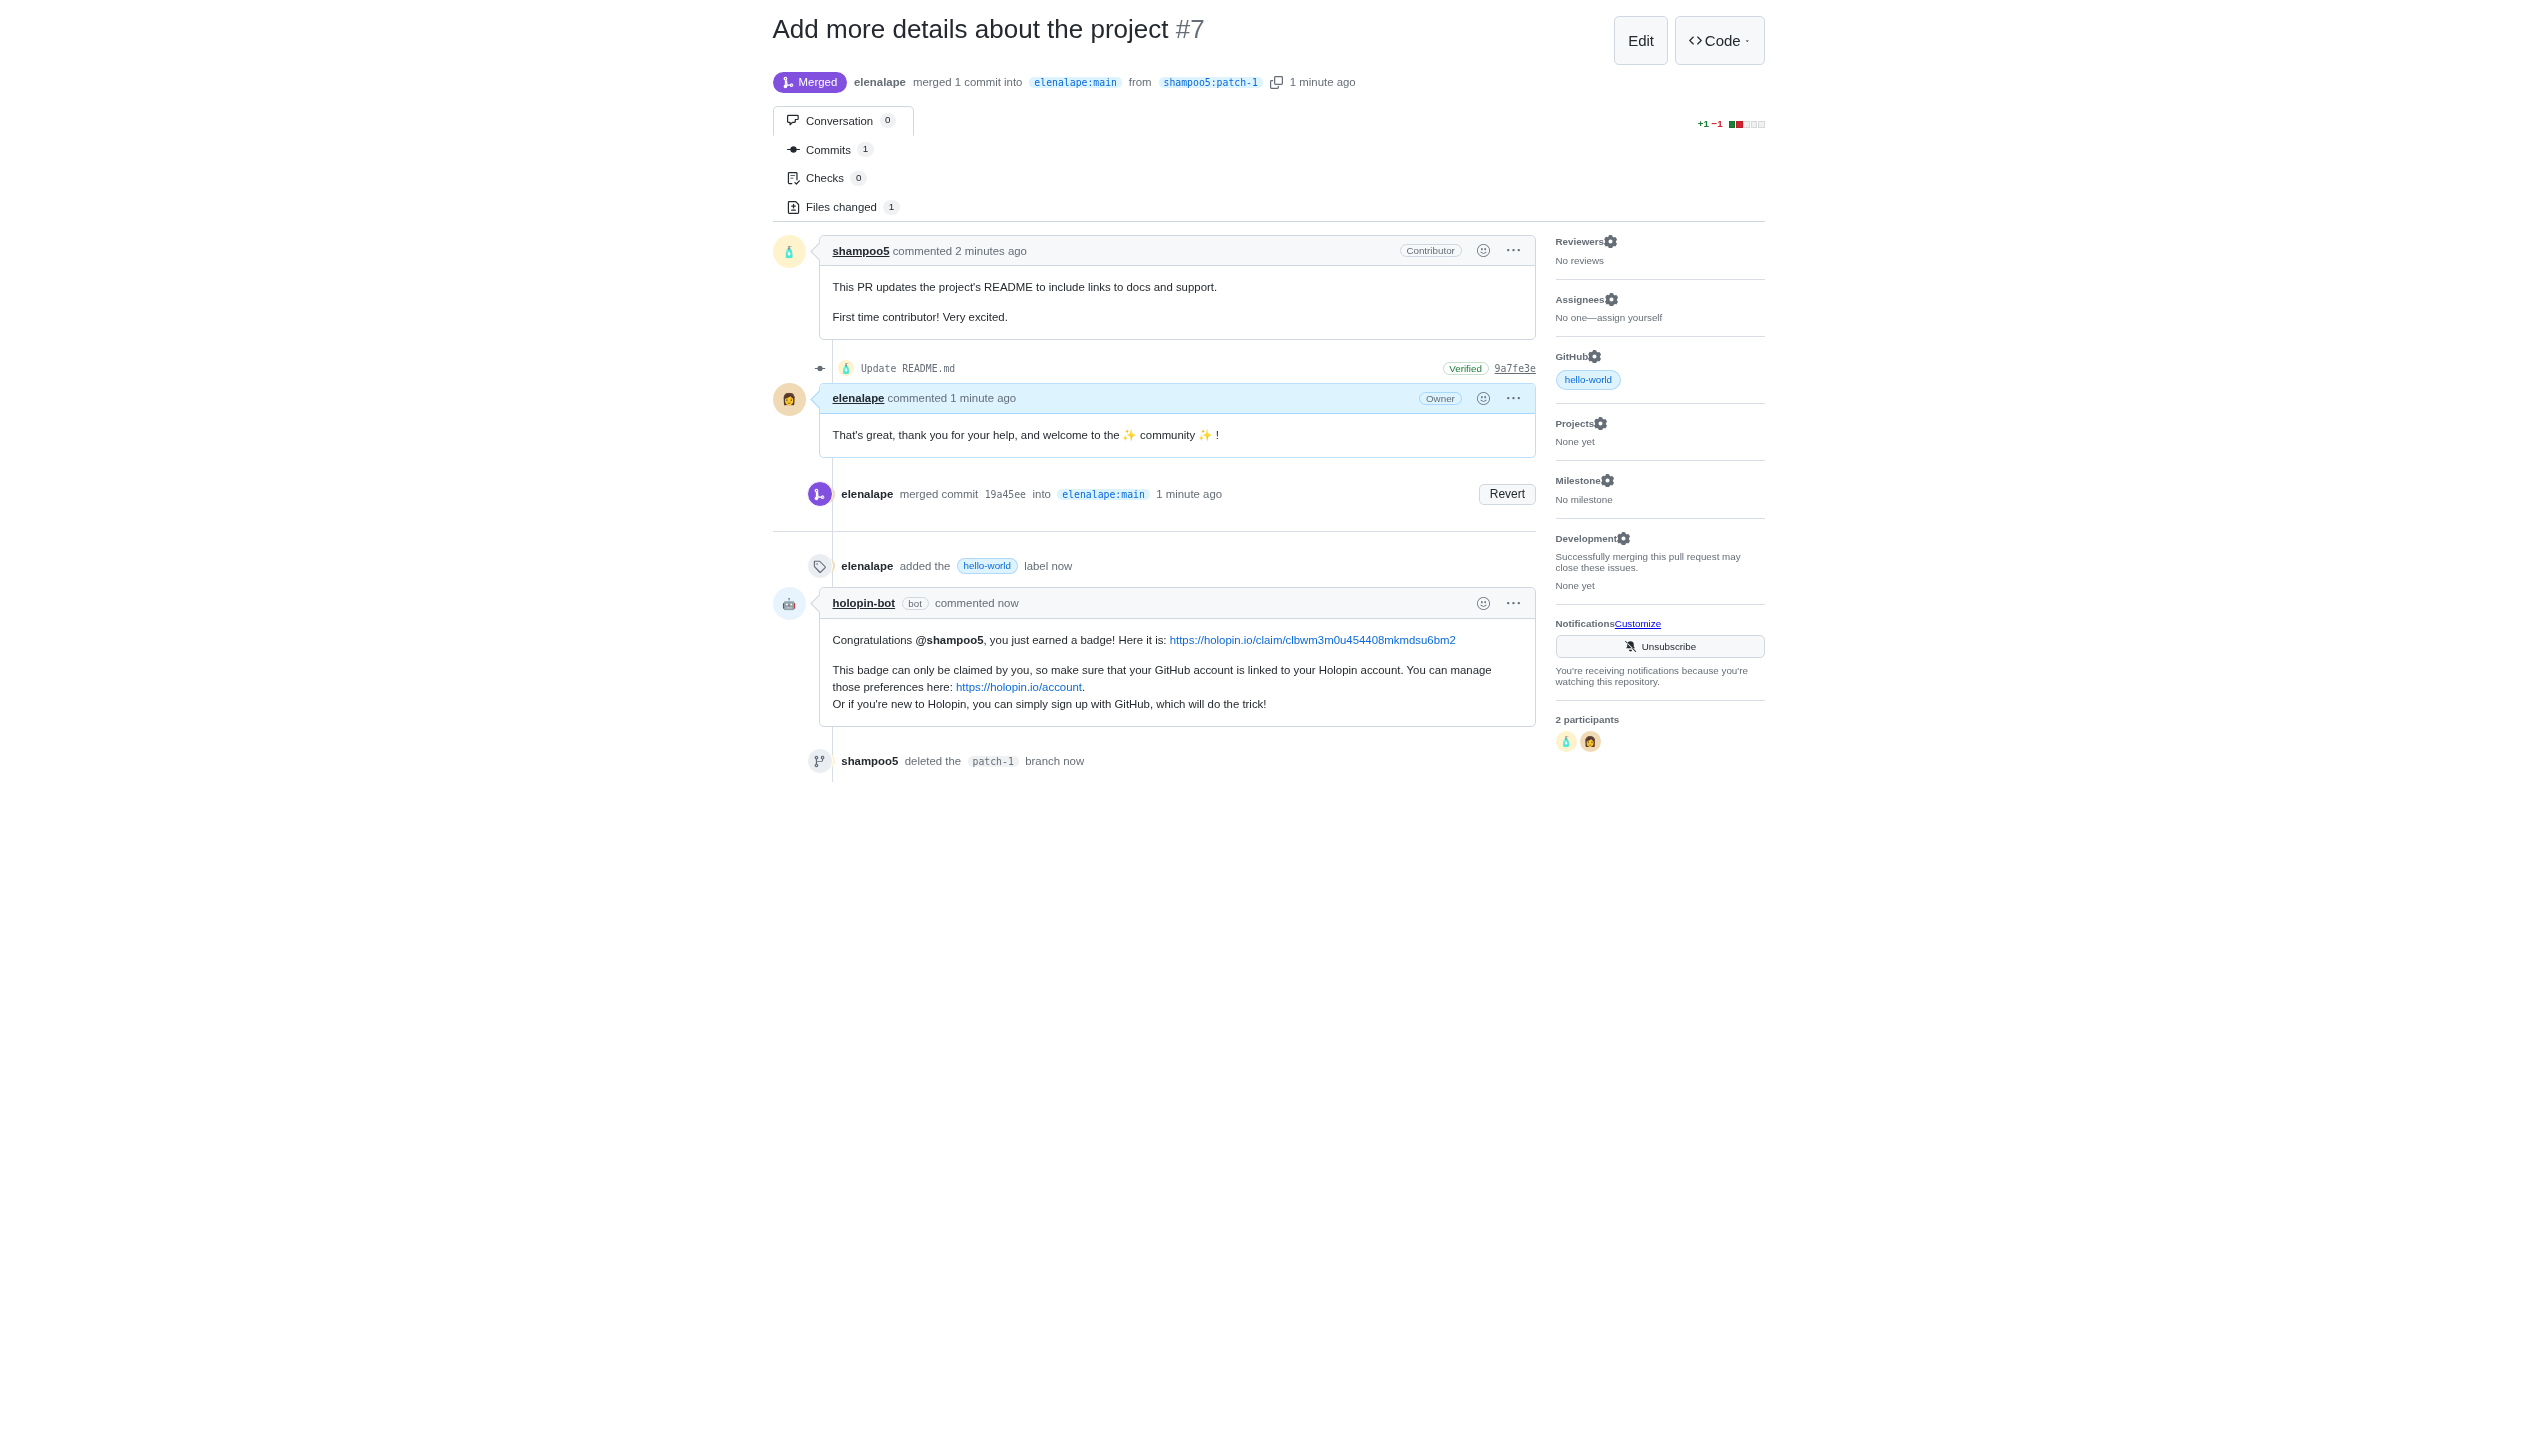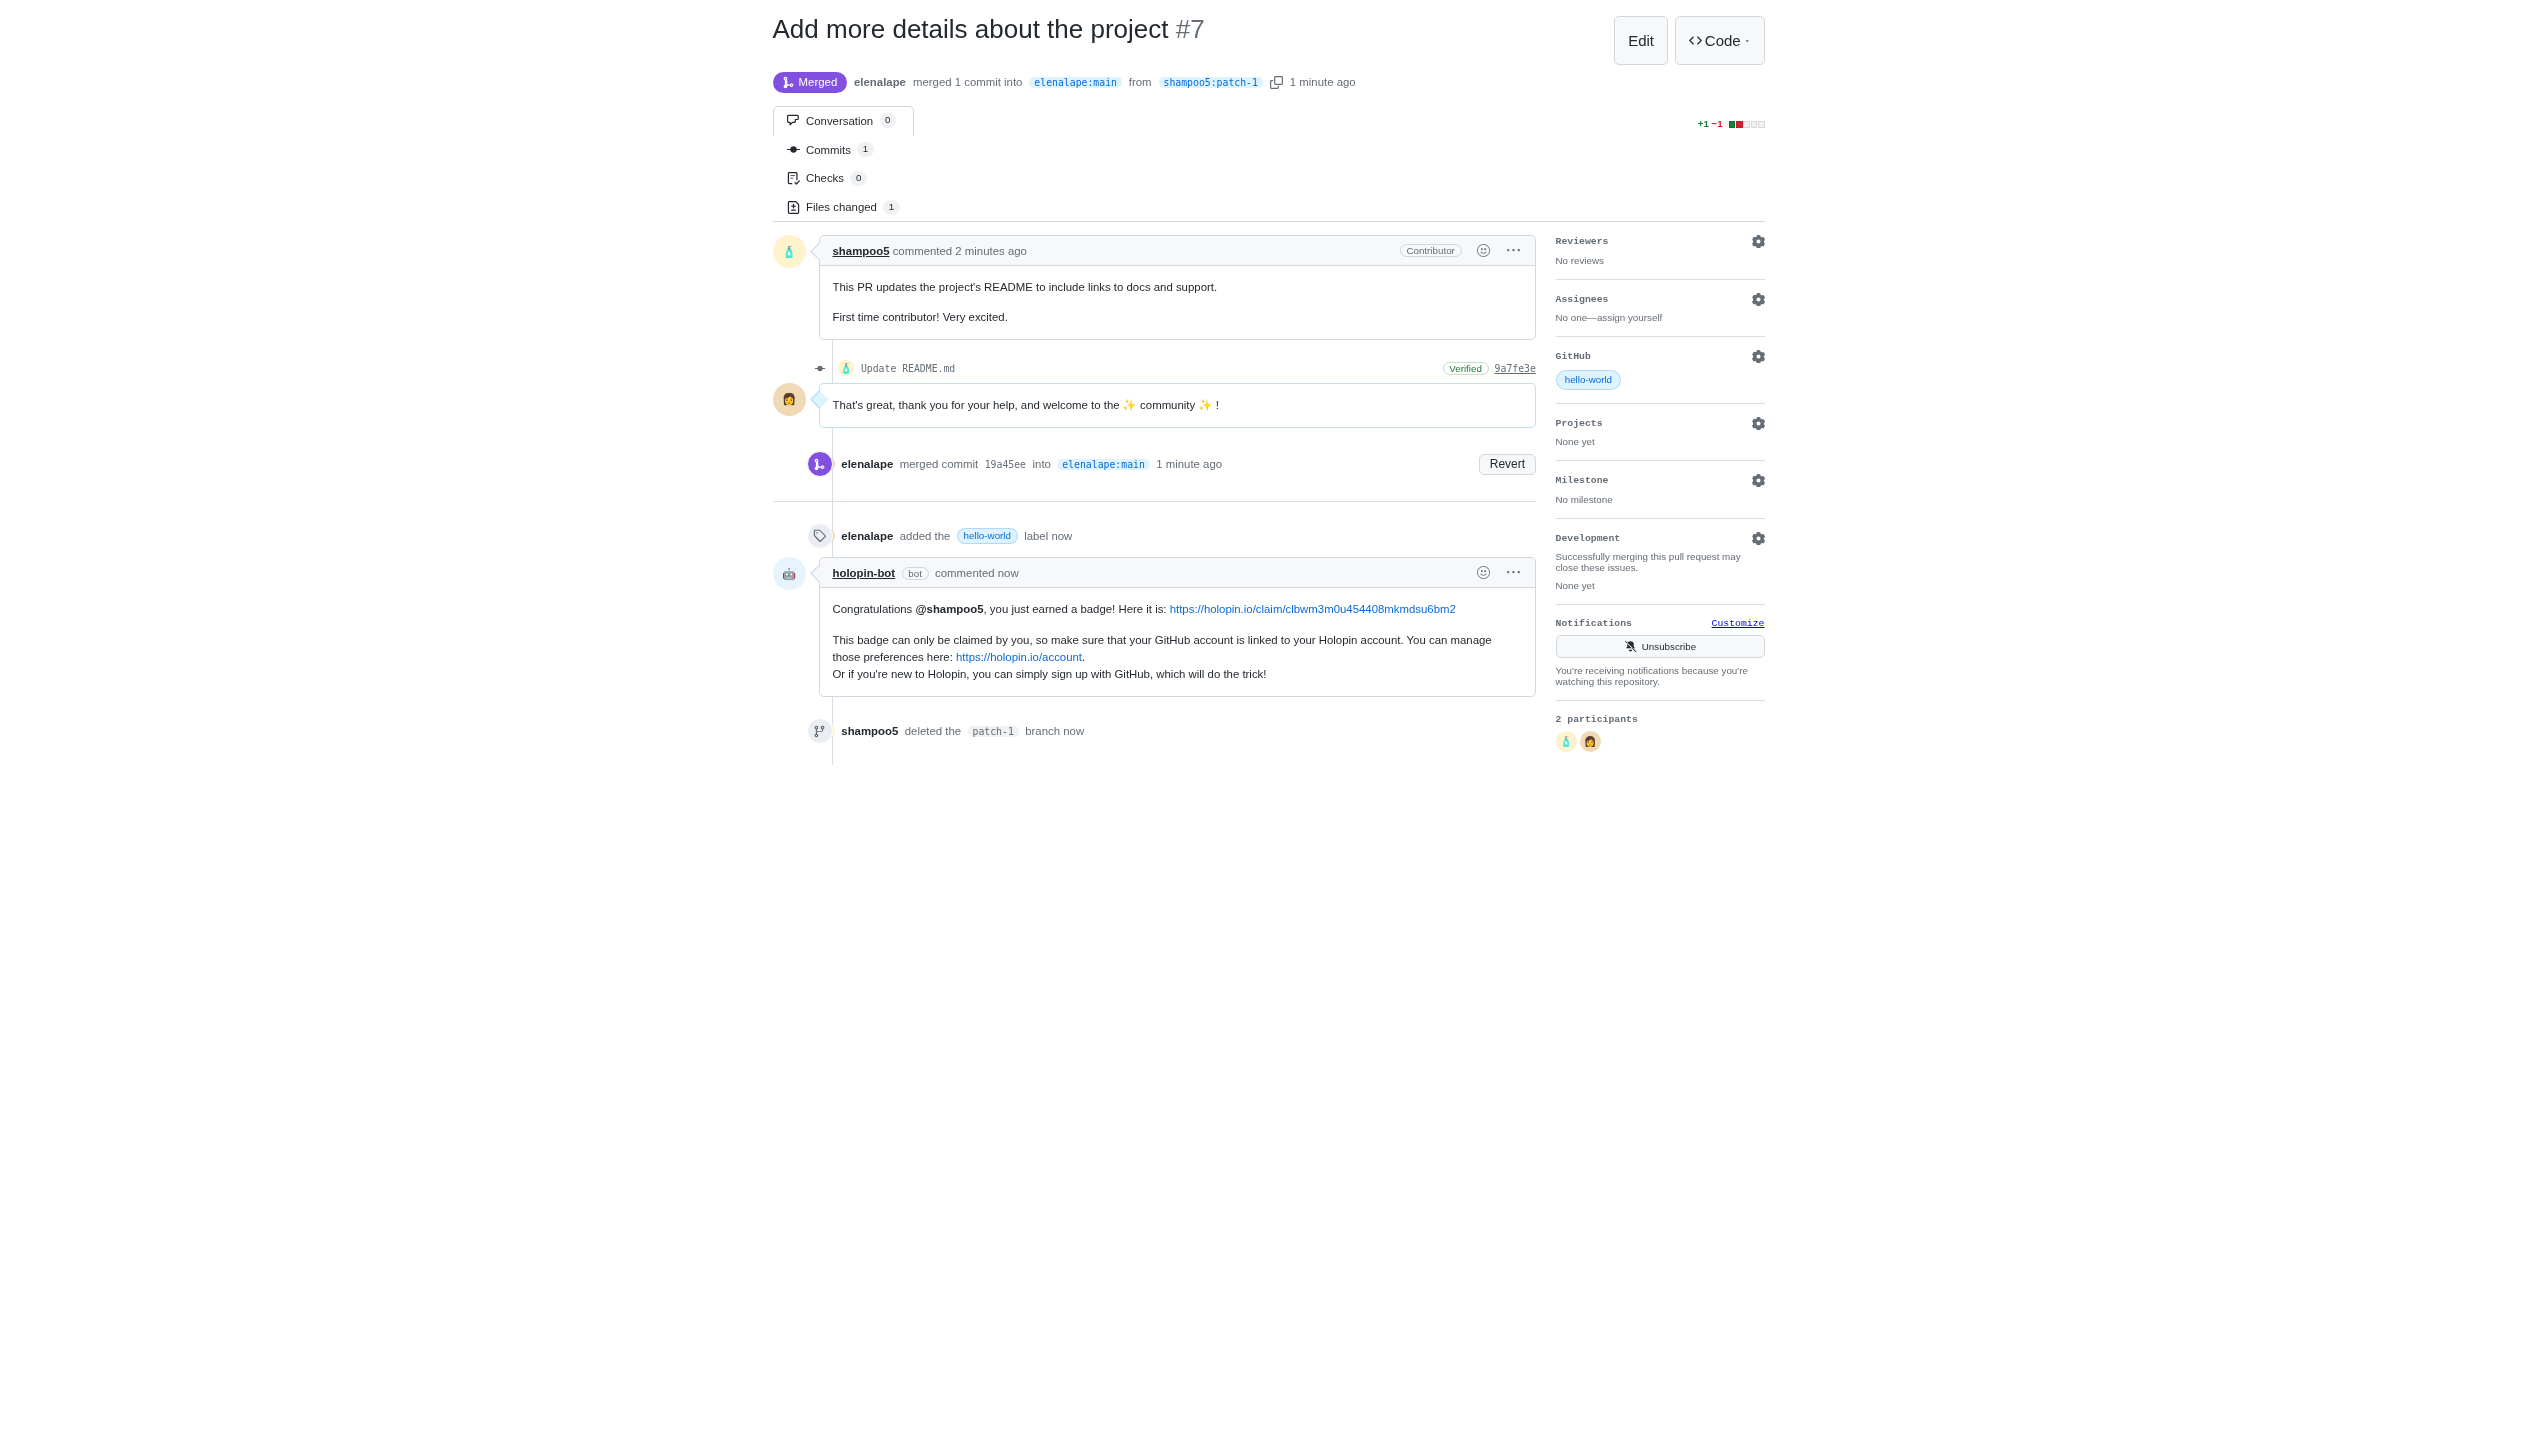--- a/index.html
+++ b/index.html
@@ -66,21 +66,21 @@
 .diffblock.add { background: #1a7f37; }
 .diffblock.del { background: #cf222e; }
 
 
 .layout { display: grid; grid-template-columns: 1fr 209px; gap: 19.6px; margin-top: 13px; }
 
 
 .sidebar { font-size: 9.8px; }
 .sb-section { border-bottom: 0.8px solid #d8dee4; padding: 13px 0; }
 .sb-section:first-child { padding-top: 0; }
-.sb-header { display: flex; justify-content: space-between; align-items: center; font-weight: 600; color: #656d76; margin-bottom: 6.5px; font-family: Liberation Mono, monospace; }
+.sb-header { display: flex; justify-content: flex-start; align-items: center; font-weight: 600; color: #656d76; margin-bottom: 6.5px; }
 .sb-body { color: #656d76; }
 .sb-body a { color: #656d76; text-decoration: none; }
 .label-pill { display: inline-block; padding: 0 8.2px; font-size: 9.8px; font-weight: 500; line-height: 18px; border-radius: 2em; background: #ddf4ff; color: #0969da; border: 0.8px solid rgba(9,105,218,0.2); }
 .btn-block { display: flex; width: 100%; justify-content: center; gap: 4.9px; padding: 4.1px 13px; font-size: 9.8px; font-weight: 500; border: 0.8px solid #d0d7de; border-radius: 4.9px; background: #f6f8fa; color: #24292f; cursor: pointer; align-items: center; }
 .gear-icon { color: #656d76; cursor: pointer; }
 
 .participants { display: flex; gap: 3.3px; margin-top: 6.5px; }
 .avatar-sm { width: 21px; height: 21px; border-radius: 50%; display: inline-flex; align-items: center; justify-content: center; }
 
 
@@ -274,20 +274,41 @@
         <div class="commit-right">
           <span class="verified-badge">Verified</span>
           <a href="#" class="commit-sha link-sha">9a7fe3e</a>
         </div>
       </div>
 
       <div class="timeline-item">
         <div class="comment-avatar avatar-elena">👩</div>
         <div class="comment-box owner">
           <div class="comment-arrow"></div>
+          <div class="comment-header">
+            <div>
+              <a href="#" class="author">elenalape</a>
+              <span>commented</span>
+              <a href="#" style="color:#656d76;text-decoration:none">1 minute ago</a>
+            </div>
+            <div class="comment-header-right">
+              <span class="role-badge">Owner</span>
+              <span class="icon-btn">
+                  <svg width="13" height="13" viewBox="0 0 16 16" fill="currentColor">
+                    <path d="M8 15A7 7 0 1 1 8 1a7 7 0 0 1 0 14zm0 1A8 8 0 1 0 8 0a8 8 0 0 0 0 16z"></path>
+                    <path d="M4.29 9.58a.5.5 0 0 1 .7.05c.77.87 1.88 1.37 3.01 1.37s2.24-.5 3.01-1.37a.5.5 0 0 1 .75.66C10.82 11.37 9.42 12 8 12s-2.82-.63-3.76-1.71a.5.5 0 0 1 .05-.7zM7 6.5C7 7.33 6.55 8 6 8s-1-.67-1-1.5S5.45 5 6 5s1 .67 1 1.5zm4 0c0 .83-.45 1.5-1 1.5s-1-.67-1-1.5.45-1.5 1-1.5 1 .67 1 1.5z"></path>
+                  </svg>
+                </span>
+              <span class="icon-btn">
+                  <svg width="13" height="13" viewBox="0 0 16 16" fill="currentColor">
+                    <path d="M8 9a1.5 1.5 0 1 0 0-3 1.5 1.5 0 0 0 0 3zM1.5 9a1.5 1.5 0 1 0 0-3 1.5 1.5 0 0 0 0 3zm13 0a1.5 1.5 0 1 0 0-3 1.5 1.5 0 0 0 0 3z"></path>
+                  </svg>
+                </span>
+            </div>
+          </div>
           <div class="comment-body">
             <p>That's great, thank you for your help, and welcome to the ✨ community ✨ !</p>
           </div>
         </div>
       </div>
 
       <div class="timeline-event">
         <div class="timeline-badge merge">
           <svg width="13" height="13" viewBox="0 0 16 16" fill="currentColor">
               <path d="M5 3.25a.75.75 0 1 1-1.5 0 .75.75 0 0 1 1.5 0zm0 2.12a2.25 2.25 0 1 0-1.5 0v5.26a2.25 2.25 0 1 0 1.5 0V8.5A3.5 3.5 0 0 0 8.5 12h1.13a2.25 2.25 0 1 0 0-1.5H8.5A2 2 0 0 1 6.5 8.5V5.37zM4.25 13.5a.75.75 0 1 0 0-1.5.75.75 0 0 0 0 1.5zm8.5-2.25a.75.75 0 1 1-1.5 0 .75.75 0 0 1 1.5 0z"></path>

